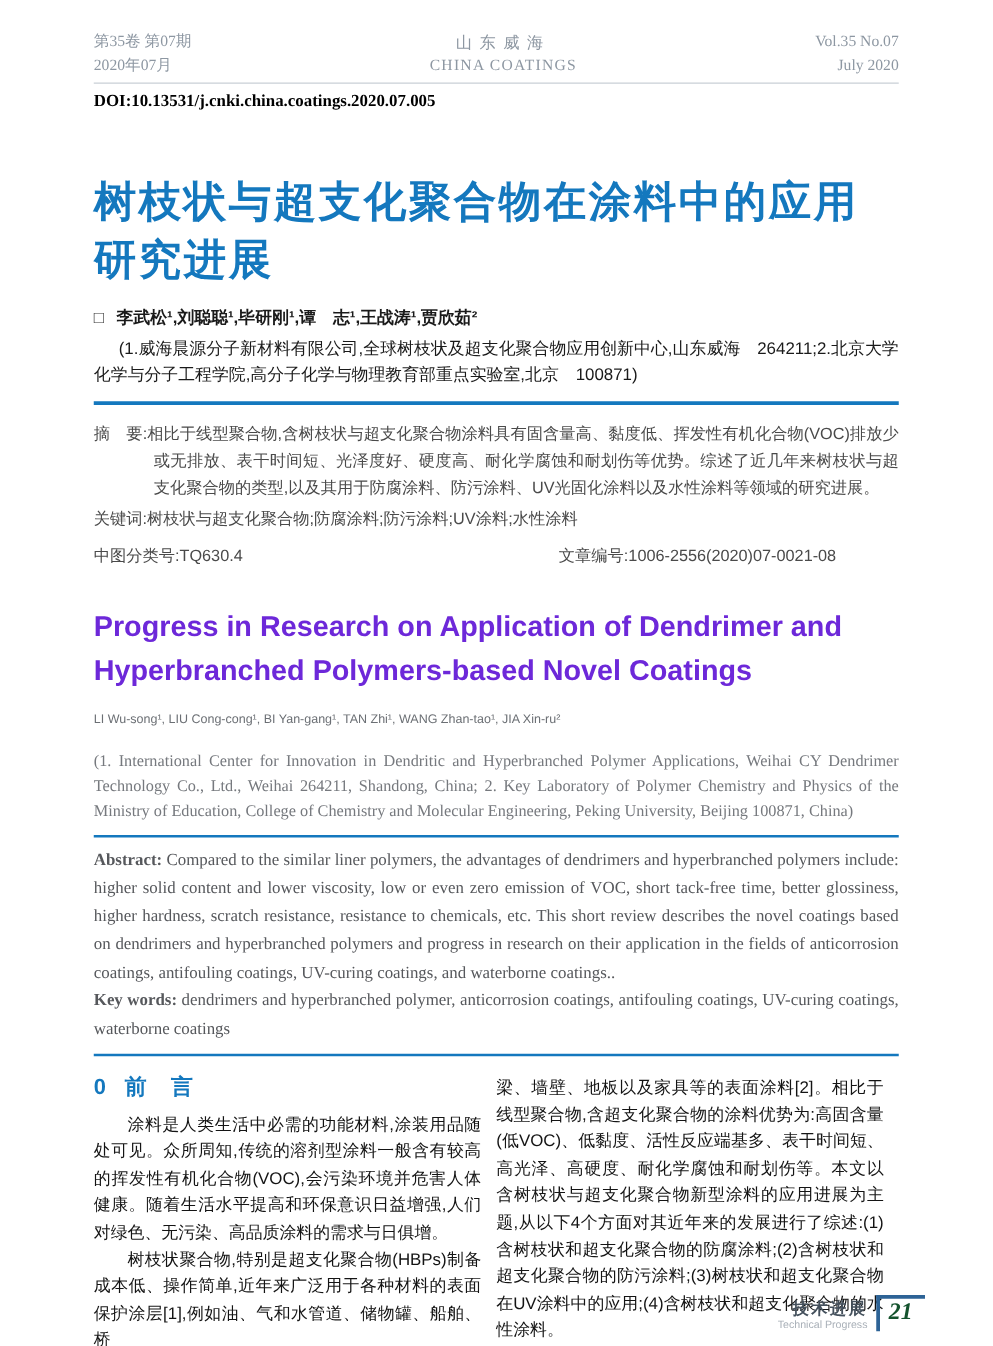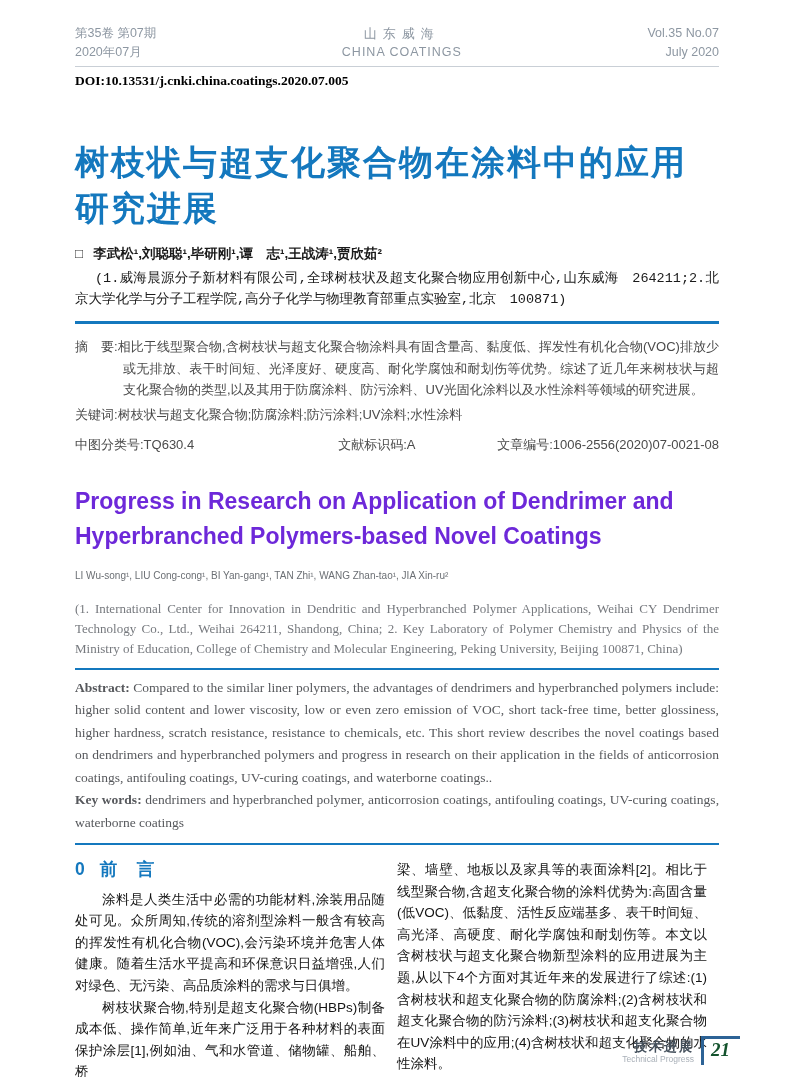--- a/index.html
+++ b/index.html
@@ -2,34 +2,34 @@
 <html><head>
 <meta charset="utf-8">
 <style>
   * { margin:0; padding:0; box-sizing:border-box; }
   html,body { background:#ffffff; }
   body { font-family:"Liberation Sans","DejaVu Sans",sans-serif; }
   .page { position:relative; width:794px; height:1077px; background:#fff; overflow:hidden; }
   .content { padding:24px 75px 0 75px; }
 
   
-  .journal-header { display:flex; justify-content:space-between; color:#8d97a2; font-size:12.5px; line-height:19px; }
+  .journal-header { display:flex; justify-content:space-between; color:#8d97a2; font-size:12.5px; line-height:19px;font-family:Liberation Serif, serif; }
   .jh-left { text-align:left; }
   .jh-center { text-align:center; }
   .jh-center .cn { letter-spacing:6px; font-size:13px; }
   .jh-center .en { letter-spacing:1px; }
   .jh-right { text-align:right; }
   .header-rule { border-bottom:1px solid #c9cfd6; margin-top:4px; }
   .doi { font-family:"Liberation Serif","DejaVu Serif",serif; font-weight:bold; color:#000; font-size:13.5px; margin-top:6px; }
 
   
   .title-cn { margin-top:50px; color:#1478be; font-size:34px; font-weight:800; line-height:46px; letter-spacing:2px; }
   .authors-cn { margin-top:14px; font-size:13.5px; font-weight:600; color:#1a1a1a; }
   .authors-cn .marker { margin-right:10px; font-weight:400; color:#333; }
-  .affil-cn { margin-top:5px; font-size:13.5px; font-weight:500; color:#1a1a1a; line-height:21px; text-indent:20px; text-align:justify;font-family:Liberation Mono, monospace; }
+  .affil-cn { margin-top:5px; font-size:13.5px; font-weight:500; color:#1a1a1a; line-height:21px; text-indent:20px; text-align:justify; }
   .rule-thick { height:3px; background:#1478be; margin-top:11px; }
 
   
   .abstract-cn { margin-top:12px; font-size:13px; color:#4a4a4a; line-height:21.5px; }
   .abstract-cn .abs { padding-left:48px; text-indent:-48px; text-align:justify; }
   .abstract-cn .kw { margin-top:3px; }
   .cls-row { display:flex; margin-top:9px; }
   .cls-row span:nth-child(1){ flex:1; text-align:left; }
   .cls-row span:nth-child(2){ flex:1; text-align:center; }
   .cls-row span:nth-child(3){ flex:1.2; text-align:right; }
@@ -88,21 +88,20 @@
     </div>
     <div class="affil-cn">(1.威海晨源分子新材料有限公司,全球树枝状及超支化聚合物应用创新中心,山东威海　264211;2.北京大学化学与分子工程学院,高分子化学与物理教育部重点实验室,北京　100871)</div>
 
     <div class="rule-thick"></div>
 
     <div class="abstract-cn">
       <p class="abs"><span>摘　要:</span><span>相比于线型聚合物,含树枝状与超支化聚合物涂料具有固含量高、黏度低、挥发性有机化合物(VOC)排放少或无排放、表干时间短、光泽度好、硬度高、耐化学腐蚀和耐划伤等优势。综述了近几年来树枝状与超支化聚合物的类型,以及其用于防腐涂料、防污涂料、UV光固化涂料以及水性涂料等领域的研究进展。</span></p>
       <p class="kw"><span>关键词:</span><span>树枝状与超支化聚合物;防腐涂料;防污涂料;UV涂料;水性涂料</span></p>
       <div class="cls-row">
         <span>中图分类号:TQ630.4</span>
-        <span>文献标识码:A</span>
         <span>文章编号:1006-2556(2020)07-0021-08</span>
       </div>
     </div>
 
     <h2 class="title-en">Progress in Research on Application of Dendrimer and Hyperbranched Polymers-based Novel Coatings</h2>
     <div class="authors-en">LI Wu-song¹, LIU Cong-cong¹, BI Yan-gang¹, TAN Zhi¹, WANG Zhan-tao¹, JIA Xin-ru²</div>
     <div class="affil-en">(1. International Center for Innovation in Dendritic and Hyperbranched Polymer Applications, Weihai CY Dendrimer Technology Co., Ltd., Weihai 264211, Shandong, China; 2. Key Laboratory of Polymer Chemistry and Physics of the Ministry of Education, College of Chemistry and Molecular Engineering, Peking University, Beijing 100871, China)</div>
 
     <div class="rule-thin"></div>
 

